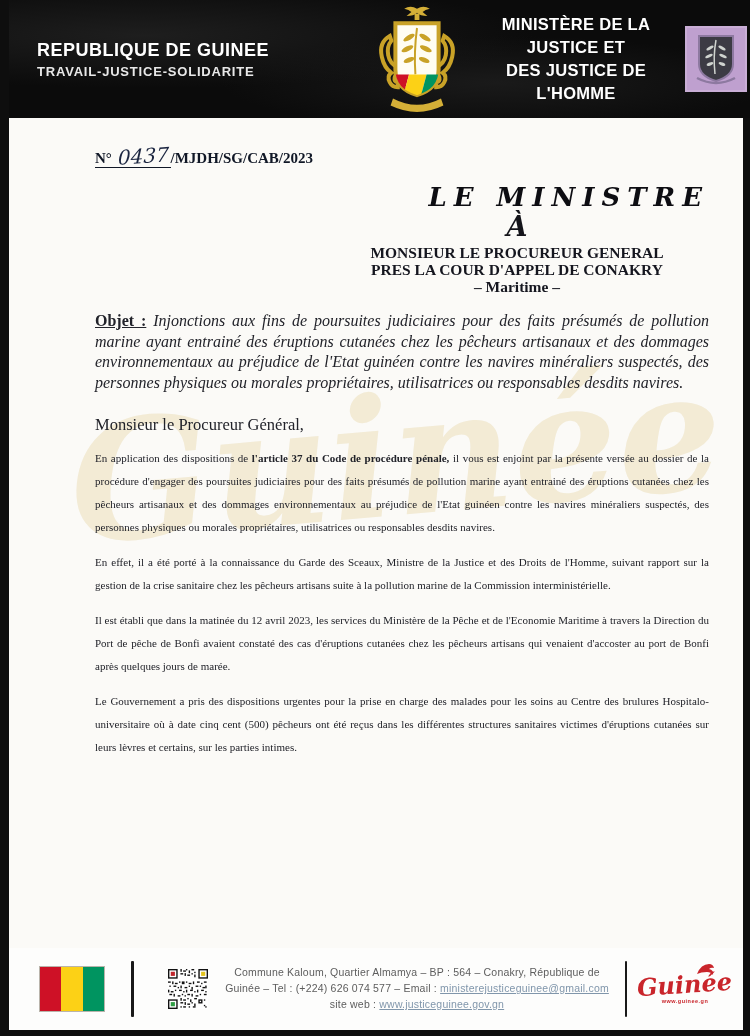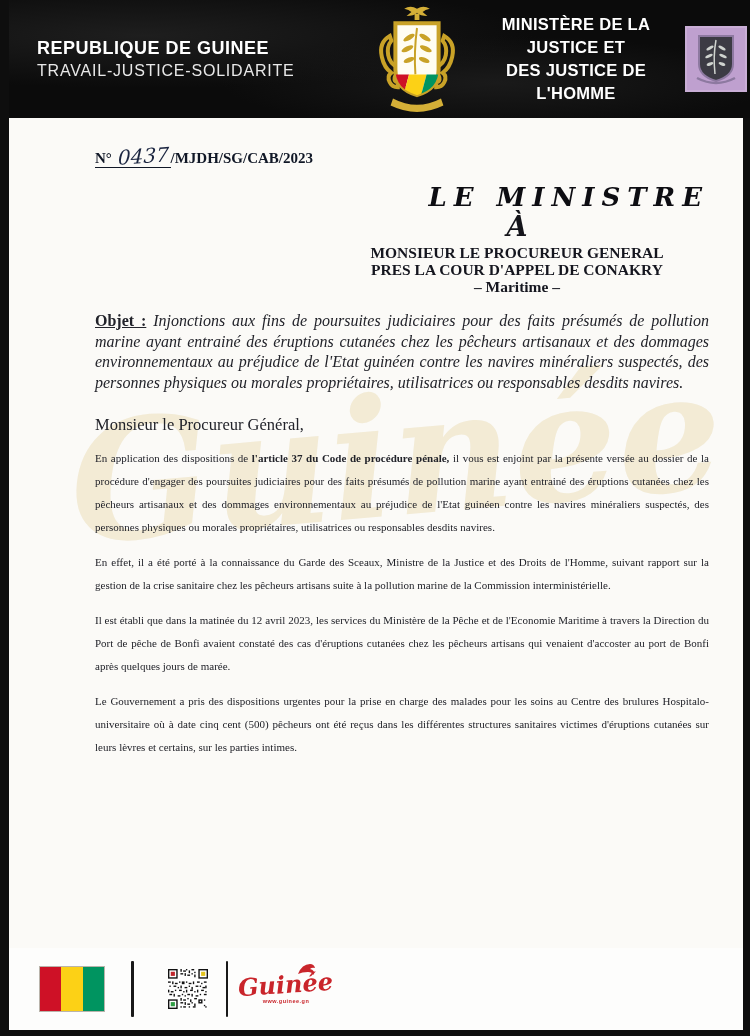--- a/index.html
+++ b/index.html
@@ -7,21 +7,21 @@
   .page{position:relative;width:750px;height:1036px;background:#0e0e0e;overflow:hidden;}
   .paper{position:absolute;left:9px;right:7px;top:0;bottom:6px;background:#fbfaf7;}
 
   
   .band{position:absolute;left:0;top:0;width:750px;height:118px;z-index:3;
         background:radial-gradient(ellipse at 18% 30%,#1e1e1e 0%,rgba(0,0,0,0) 45%),
                    radial-gradient(ellipse at 65% 70%,#1a1a1a 0%,rgba(0,0,0,0) 40%),#0b0b0b;
         display:flex;align-items:center;color:#fff;font-family:"Liberation Sans","DejaVu Sans",sans-serif;}
   .rep{width:330px;padding-left:28px;}
   .rep-title{font-size:18px;font-weight:bold;letter-spacing:.5px;}
-  .rep-motto{font-size:16px;font-weight:normal;letter-spacing:.8px;margin-top:3px;color:#e8e8e8;}
+  .rep-motto{font-size:13px;font-weight:bold;letter-spacing:.8px;margin-top:3px;color:#e8e8e8;}
   .coat{width:100px;height:112px;flex:0 0 auto;margin-top:2px;}
   .ministry{flex:1;text-align:center;font-size:16.5px;font-weight:bold;line-height:23px;letter-spacing:.3px;padding:0 6px;}
   .stamp{width:62px;height:66px;flex:0 0 auto;margin-right:12px;}
 
   
   .watermark{position:absolute;top:360px;left:60px;z-index:1;pointer-events:none;
              font:italic bold 165px "DejaVu Serif",serif;color:rgba(216,180,96,.22);
              transform:rotate(-5deg);white-space:nowrap;}
 
   
@@ -249,20 +249,24 @@
           <rect x="9" y="27" width="1" height="1"></rect>
             <rect x="11" y="27" width="2" height="1"></rect>
             <rect x="15" y="27" width="1" height="1"></rect>
             <rect x="18" y="27" width="2" height="1"></rect>
             <rect x="26" y="26" width="1" height="1"></rect>
             <rect x="27" y="27" width="1" height="1"></rect>
         </g>
         <rect x="23" y="23" width="1" height="1" fill="#fff"></rect>
       </svg>
 
+      <div class="f-text">
+        <span>Commune Kaloum, Quartier Almamya – BP : 564 – Conakry, République de Guinée – Tel : (+224) 626 074 577 – Email : </span><a href="#">ministerejusticeguinee@gmail.com</a><br>
+        <span>site web : </span><a href="#">www.justiceguinee.gov.gn</a>
+      </div>
 
       <div class="v-div d2"></div>
 
       <div class="logo">
         <svg class="logo-bird" width="22" height="16" viewBox="0 0 22 16" aria-hidden="true">
           <path d="M4 12 q4 -10 12 -10 q4 0 5 4 q-3 -1 -5 1 q5 1 4 6 q-2 -3 -6 -3 q-6 0 -10 2 z" fill="#c9252b"></path>
         </svg>
         <div class="logo-word">Guinée</div>
         <div class="logo-tag">www.guinee.gn</div>
       </div>

